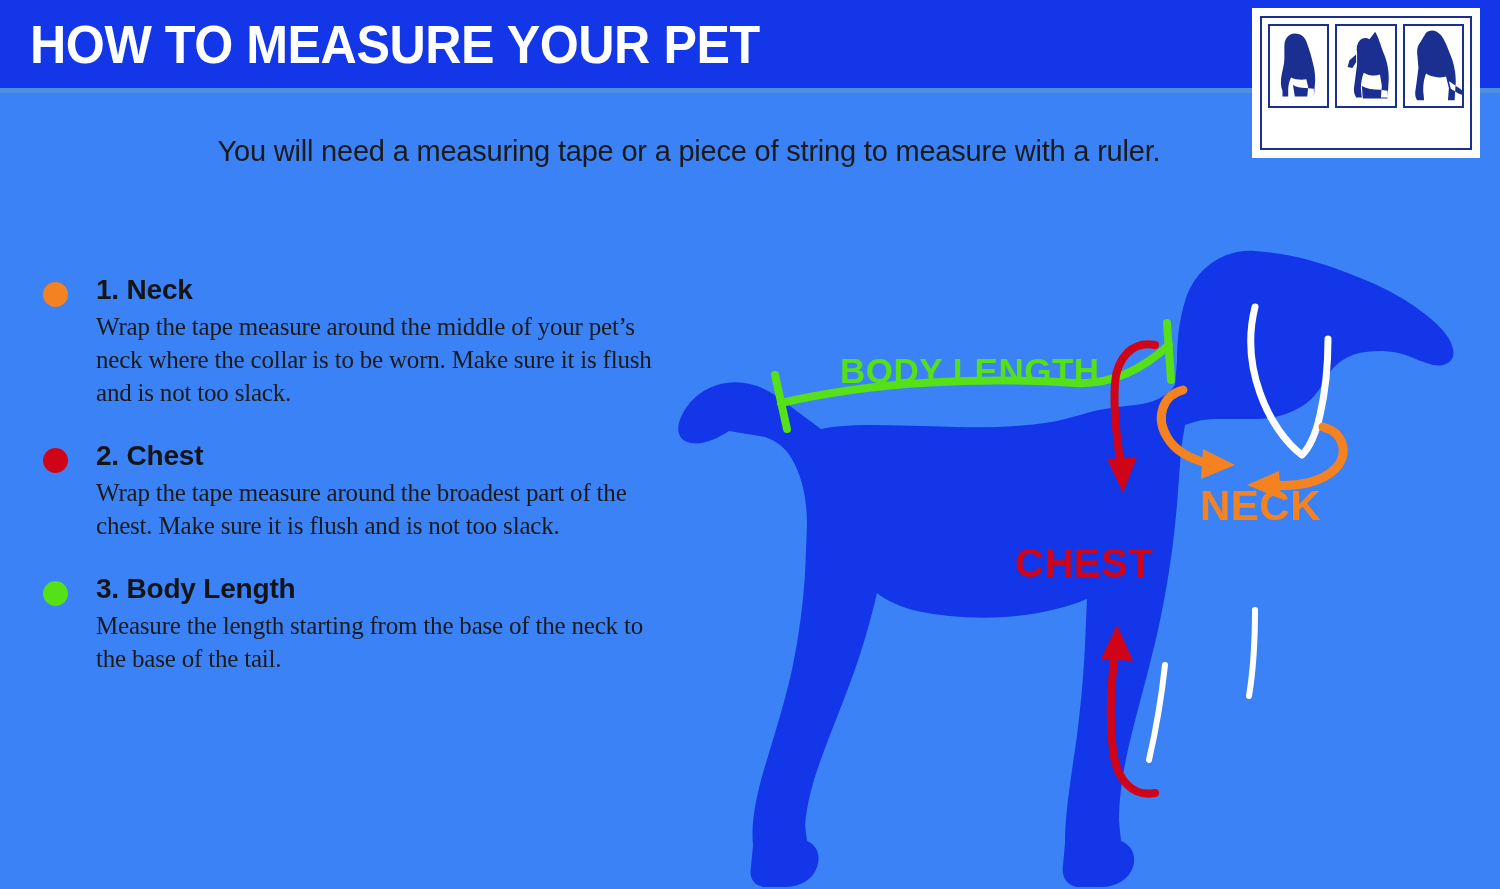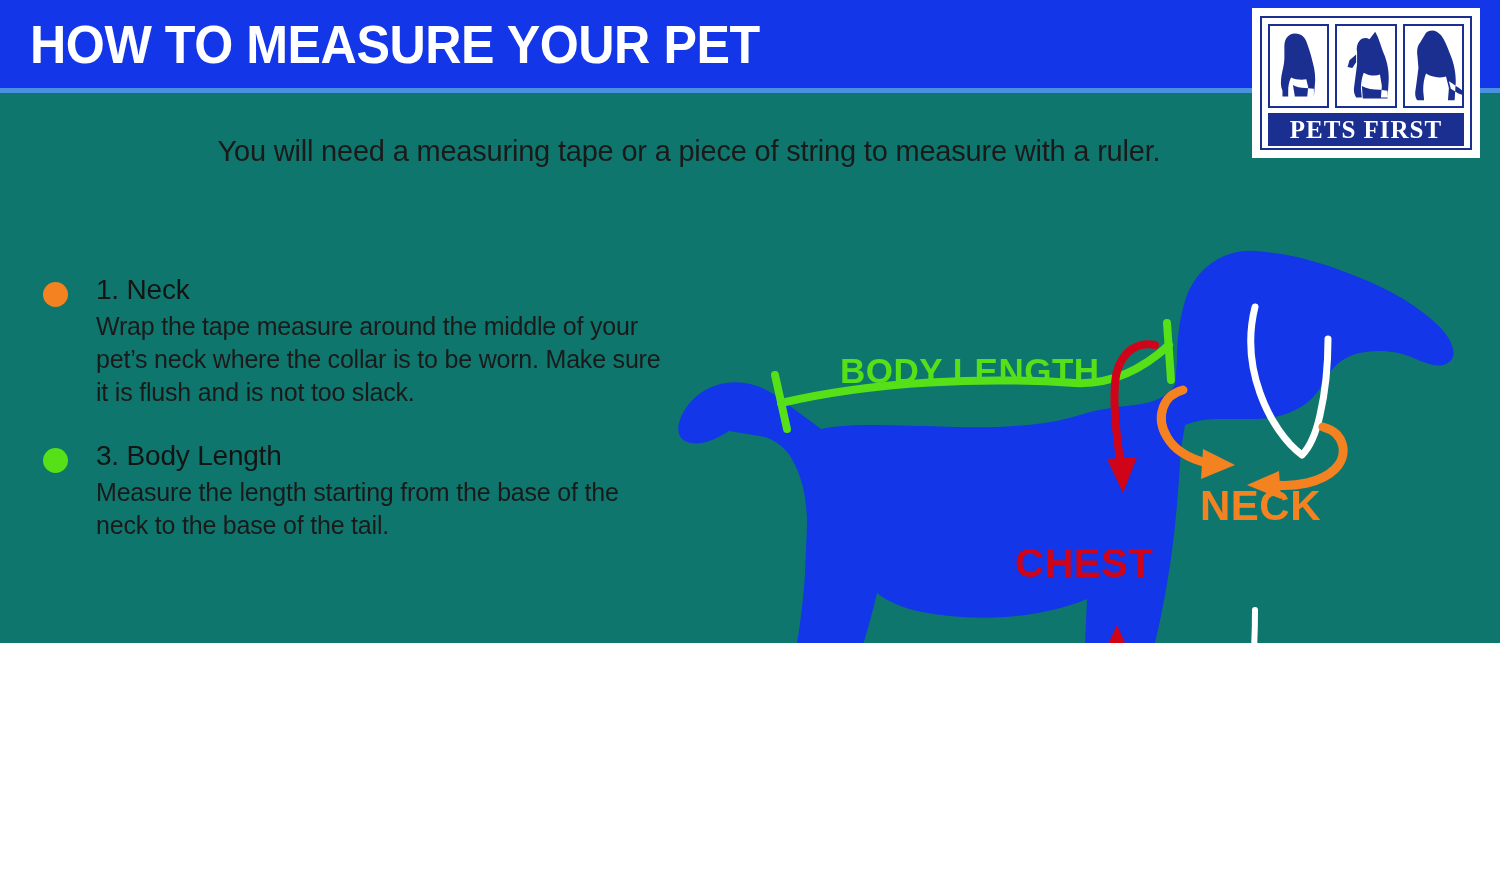--- a/index.html
+++ b/index.html
@@ -3,23 +3,23 @@
 <meta charset="utf-8">
 <style>
   html, body {
     margin: 0;
     padding: 0;
     background: #ffffff;
   }
   #page {
     position: relative;
     width: 1500px;
-    height: 643px;
+    height: 889px;
     overflow: hidden;
-    background: #0f766e;
+    background: #3b82f6;
     font-family: "Liberation Sans", sans-serif;
   }
 
   
   #header-bar {
     position: absolute;
     left: 0; top: 0;
     width: 1500px;
     height: 88px;
     background: #1236E8;
@@ -122,29 +122,29 @@
     left: 3px;
     top: 10px;
     width: 25px;
     height: 25px;
     border-radius: 50%;
   }
   .step-title {
     margin-left: 56px;
     font-family: "Liberation Sans Narrow", "Liberation Sans", sans-serif;
     font-size: 28px;
-    font-weight: normal;
+    font-weight: bold;
     color: #141414;
     line-height: 36px;
     letter-spacing: -0.2px;
   }
   .step-body {
     margin-left: 56px;
     margin-top: 2px;
-    font-family: Liberation Sans, sans-serif;
+    font-family: Liberation Serif, serif;
     font-size: 25px;
     color: #1a1a1a;
     line-height: 33px;
     letter-spacing: -0.2px;
     width: 580px;
   }
 
   
   #diagram {
     position: absolute;
@@ -187,38 +187,40 @@
           </svg>
         </div>
 
         <div class="logo-tile">
           <svg viewBox="0 0 60 84" preserveAspectRatio="xMidYMid meet">
             <path fill="#1a2f8f" d="M22 7 L16 17 C13 20 12 26 13 32 L14 44 C13 52 12 60 11 67 C10 72 11 76 13 78 L20 78 L19 68 C19 61 20 55 22 50 C28 54 36 55 43 53 L46 65 L45 78 L52 78 L53 62 C54 51 51 38 47 29 C44 21 41 14 38 10 C33 4 27 3 22 7 Z M46 58 C52 62 58 66 62 69 L63 73 L56 71 L48 66 Z"></path>
           </svg>
         </div>
 
       </div>
-      <div id="logo-wordmark">
-        <span>PETS FIRST</span>
-      </div>
     </div>
   </div>
 
   <div id="intro">
     <div>You will need a measuring tape or a piece of string to measure with a ruler.</div>
   </div>
 
   <div id="steps">
 
     <div class="step">
       <span class="step-bullet" style="background:#F58220"></span>
       <div class="step-title">1. Neck</div>
       <div class="step-body">Wrap the tape measure around the middle of your pet’s neck where the collar is to be worn. Make sure it is flush and is not too slack.</div>
     </div>
 
+    <div class="step">
+      <span class="step-bullet" style="background:#D00418"></span>
+      <div class="step-title">2. Chest</div>
+      <div class="step-body">Wrap the tape measure around the broadest part of the chest. Make sure it is flush and is not too slack.</div>
+    </div>
 
     <div class="step">
       <span class="step-bullet" style="background:#55E017"></span>
       <div class="step-title">3. Body Length</div>
       <div class="step-body">Measure the length starting from the base of the neck to the base of the tail.</div>
     </div>
 
   </div>
 
   <div id="diagram">

